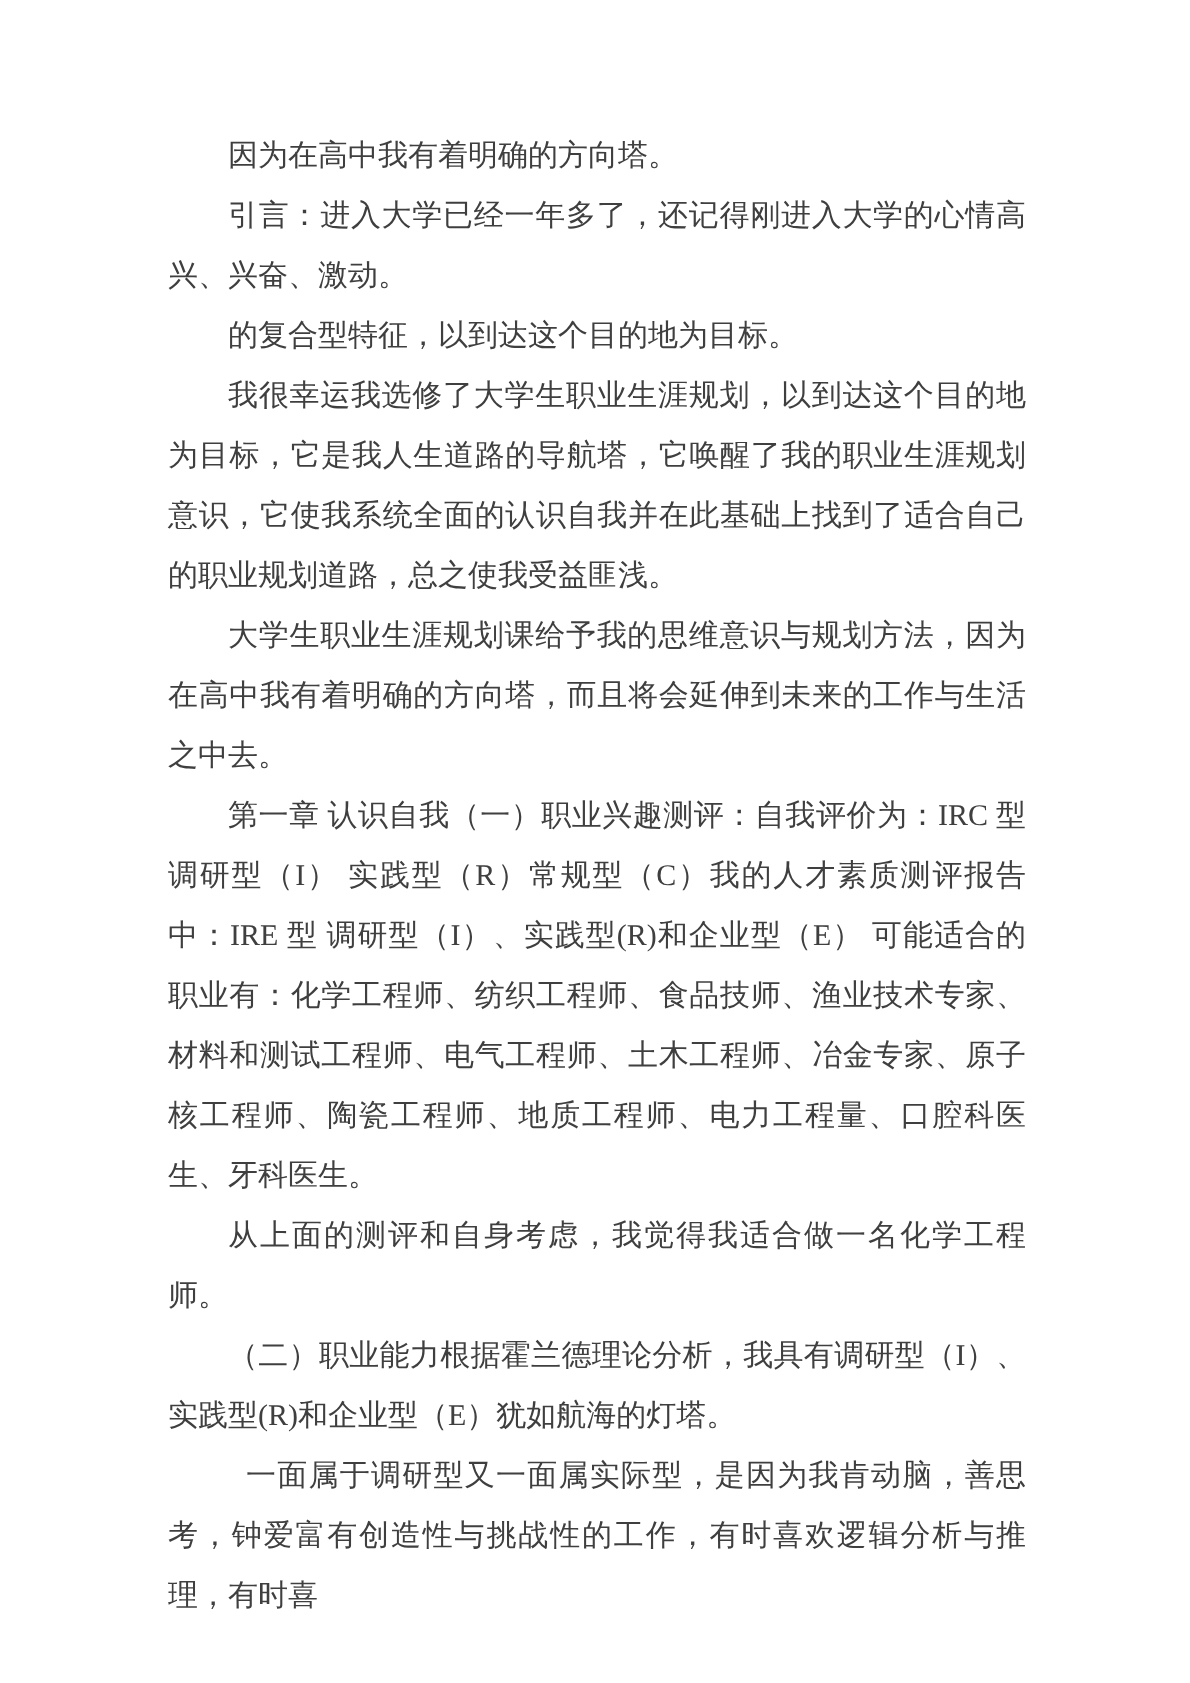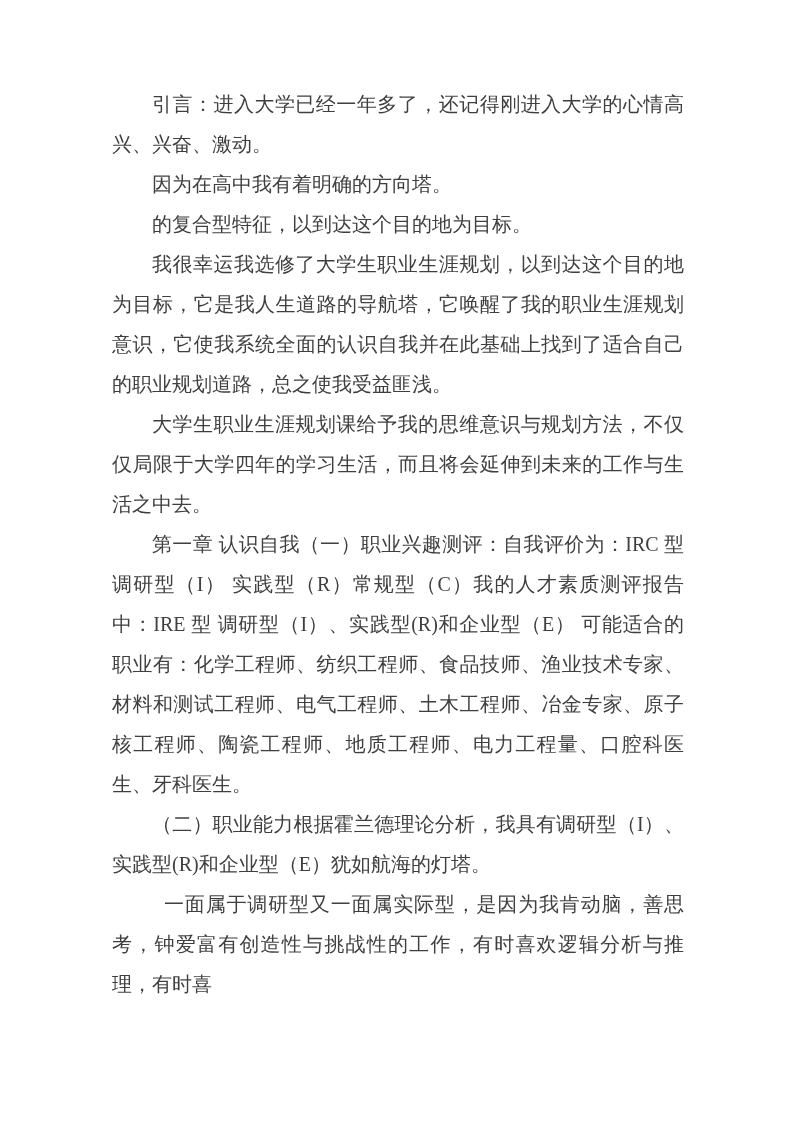--- a/index.html
+++ b/index.html
@@ -28,21 +28,22 @@
     word-break: break-all;
   }
   .doc-par.indent-wide {
     text-indent: 2.6em;
   }
 </style>
 </head>
 <body>
 
 <div class="page">
+  <p class="doc-par">因为在高中我有着明确的方向塔。</p>
   <p class="doc-par">引言：进入大学已经一年多了，还记得刚进入大学的心情高兴、兴奋、激动。</p>
-  <p class="doc-par">因为在高中我有着明确的方向塔。</p>
   <p class="doc-par">的复合型特征，以到达这个目的地为目标。</p>
   <p class="doc-par">我很幸运我选修了大学生职业生涯规划，以到达这个目的地为目标，它是我人生道路的导航塔，它唤醒了我的职业生涯规划意识，它使我系统全面的认识自我并在此基础上找到了适合自己的职业规划道路，总之使我受益匪浅。</p>
-  <p class="doc-par">大学生职业生涯规划课给予我的思维意识与规划方法，不仅仅局限于大学四年的学习生活，而且将会延伸到未来的工作与生活之中去。</p>
+  <p class="doc-par">大学生职业生涯规划课给予我的思维意识与规划方法，因为在高中我有着明确的方向塔，而且将会延伸到未来的工作与生活之中去。</p>
   <p class="doc-par">第一章 认识自我（一）职业兴趣测评：自我评价为：IRC 型  调研型（I）  实践型（R）常规型（C）我的人才素质测评报告中：IRE 型  调研型（I）、实践型(R)和企业型（E）  可能适合的职业有：化学工程师、纺织工程师、食品技师、渔业技术专家、材料和测试工程师、电气工程师、土木工程师、冶金专家、原子核工程师、陶瓷工程师、地质工程师、电力工程量、口腔科医生、牙科医生。</p>
+  <p class="doc-par">从上面的测评和自身考虑，我觉得我适合做一名化学工程师。</p>
   <p class="doc-par">（二）职业能力根据霍兰德理论分析，我具有调研型（I）、实践型(R)和企业型（E）犹如航海的灯塔。</p>
   <p class="doc-par indent-wide">一面属于调研型又一面属实际型，是因为我肯动脑，善思考，钟爱富有创造性与挑战性的工作，有时喜欢逻辑分析与推理，有时喜</p>
 </div>
 
 </body></html>

